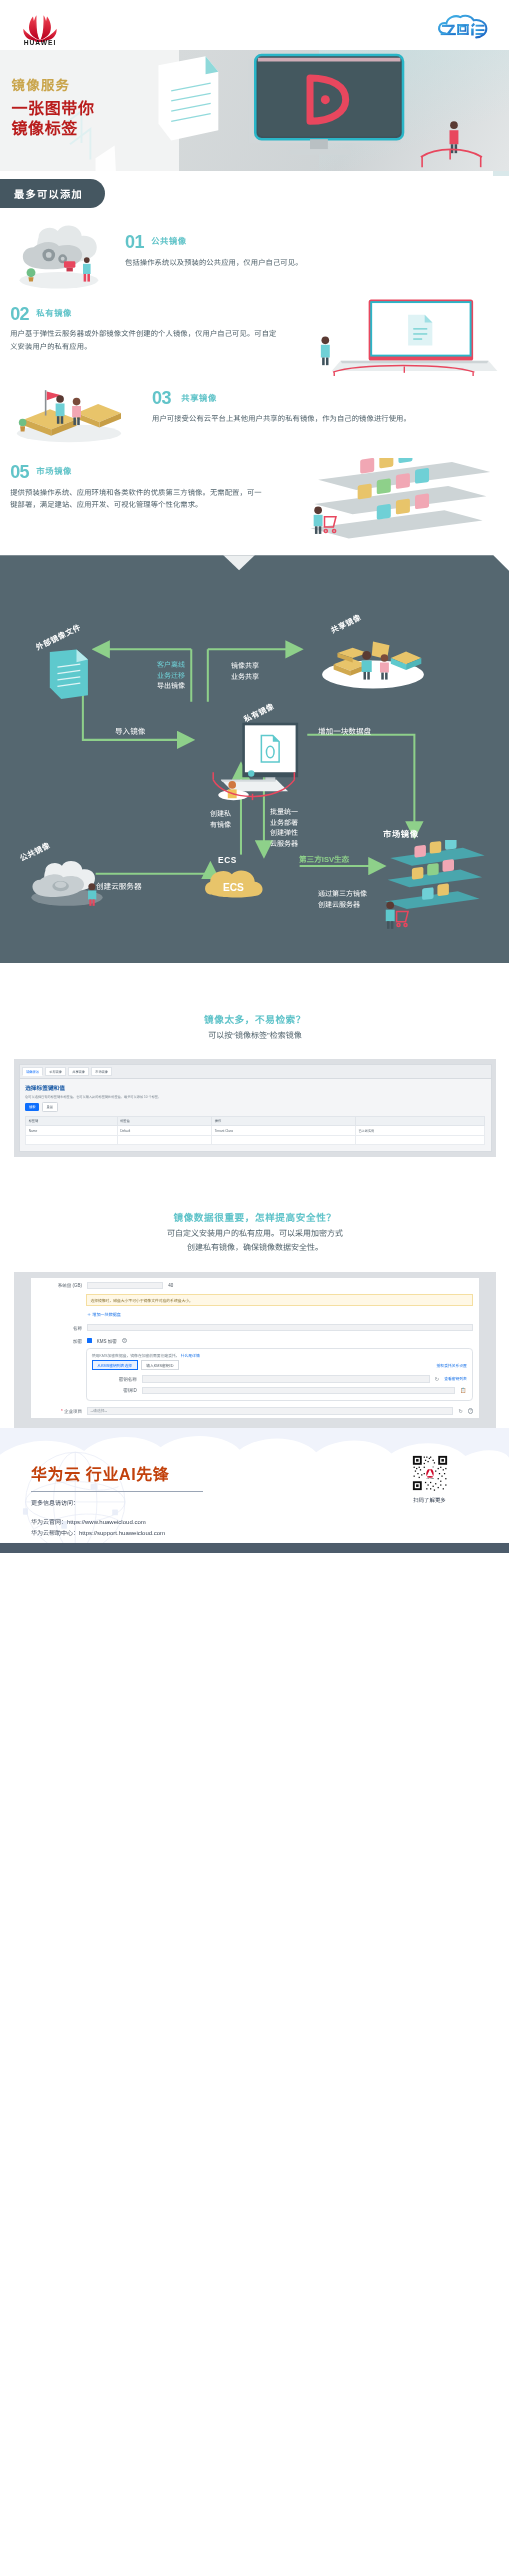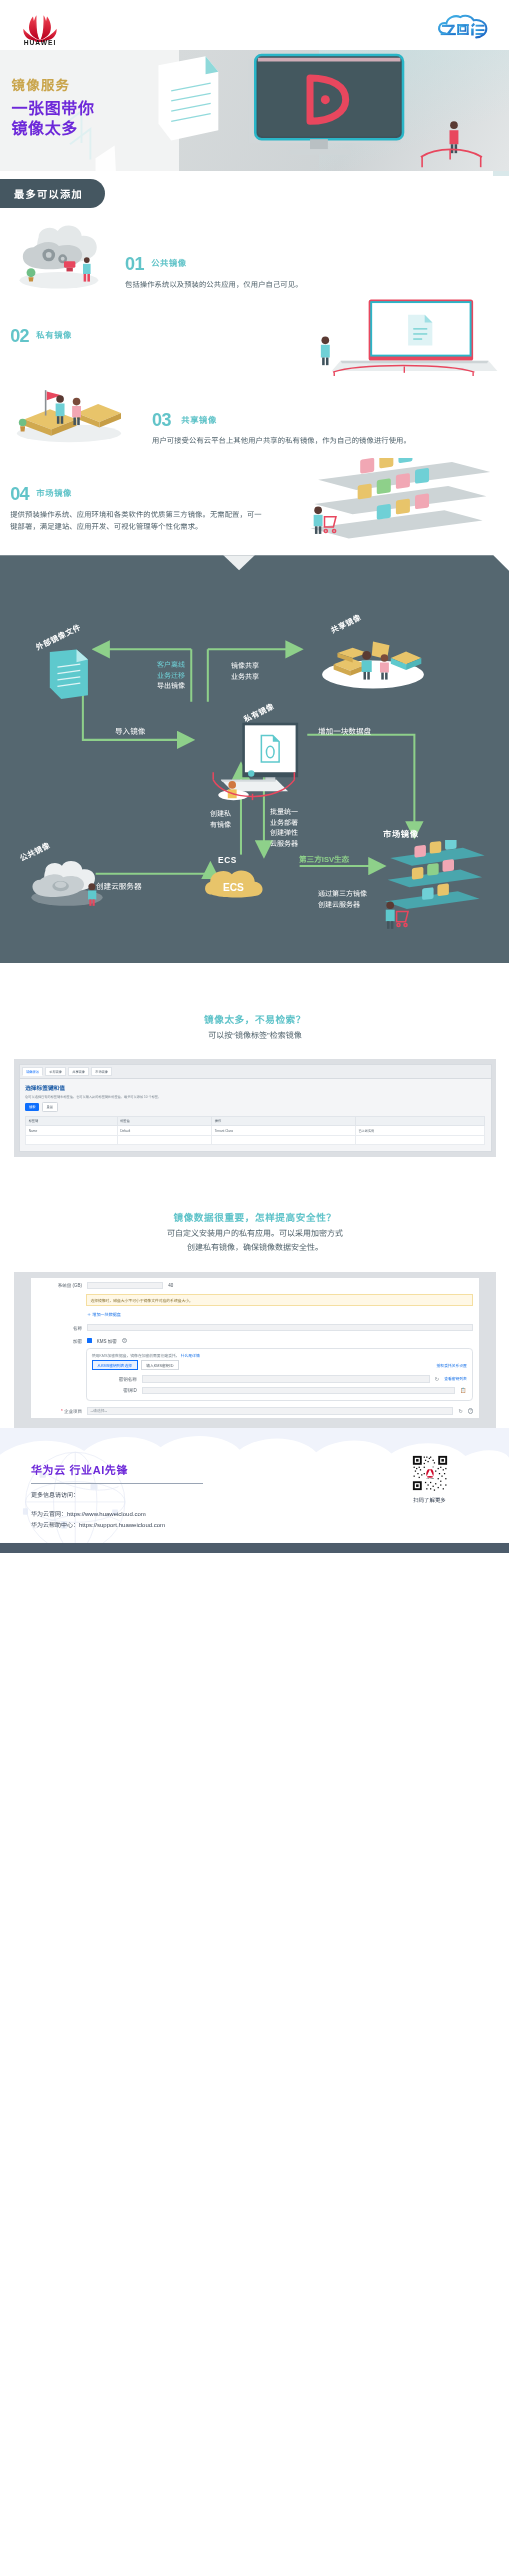--- a/index.html
+++ b/index.html
@@ -39,21 +39,21 @@
     background: linear-gradient(160deg, rgba(198,232,234,.55) 0%, rgba(242,243,243,0) 70%);
   }
   .hero-chevrons { position: absolute; left: 0; top: 0; width: 191px; height: 121px; }
   .hero-text { position: absolute; left: 11.5px; top: 28px; z-index: 6; }
   .hero-title-small {
     font-size: 13.4px; font-weight: bold; color: #c9a44a; letter-spacing: 1.3px;
     line-height: 1.25;
   }
   .hero-title-big {
     margin-top: 3.8px;
-    font-size: 16px; font-weight: bold; color: #6d28d9; letter-spacing: 0.6px;
+    font-size: 16px; font-weight: bold; color: #b91c1c; letter-spacing: 0.6px;
     line-height: 1.28;
   }
   .hero-art { position: absolute; left: 147px; top: 0; width: 363px; height: 121px; }
 
   
   .banner-wrap { background: #fff; padding-top: 4.5px; }
   .banner {
     display: inline-block;
     background: #455761; color: #fff;
     font-size: 10.2px; font-weight: bold; letter-spacing: 1.3px;
@@ -67,21 +67,21 @@
     background: #d9e8ea;
   }
 
   
   .types { background: #fff; padding: 11.5px 0 14px; position: relative; }
   .trow { position: relative; min-height: 75px; }
   .trow .art { position: absolute; top: 0; }
   .trow .txt { position: absolute; top: 3.8px; }
   .num {
     font-size: 18px; font-weight: bold; color: #62c4c9; line-height: 1;
-    display: inline-block; vertical-align: -0.6px; letter-spacing: -0.6px; margin-top: 22px;
+    display: inline-block; vertical-align: -0.6px; letter-spacing: -0.6px;
   }
   .ntitle {
     font-size: 8.3px; font-weight: bold; color: #62c4c9; letter-spacing: 0.6px;
     display: inline-block; margin-left: 4.5px; vertical-align: 3.2px;
   }
   .ndesc {
     margin-top: 5.7px; font-size: 7.3px; line-height: 1.72; color: #4d5f68;
     letter-spacing: 0.1px;
   }
 
@@ -133,21 +133,21 @@
   .chk { width: 4.5px; height: 4.5px; background: #0d6efd; border-radius: 0.6px; display: inline-block; }
   .link { color: #1a73e8; }
   .pill { display: inline-block; font-size: 3.8px; padding: 1.3px 4.5px; border: 0.6px solid #0d6efd; color: #0d6efd; background: #eaf2ff; }
   .pill.plain { border-color: #d3d8de; color: #5a646e; background: #fff; }
   .secgroup { border: 0.6px solid #dfe3e8; border-radius: 3.8px; margin: 3.2px 6.4px 3.2px 55px; padding: 3.8px 5.1px; }
 
   
   .footer { position: relative; background: #f0f3fb; height: 115px; overflow: hidden; }
   .footer-clouds { position: absolute; inset: 0; }
   .footer-inner { position: relative; padding: 33px 0 0 31px; }
-  .f-title { font-size: 11px; font-weight: bold; color: #6d28d9; letter-spacing: 0.6px; }
+  .f-title { font-size: 16px; font-weight: bold; color: #c2410c; letter-spacing: 0.6px; }
   .f-rule { width: 172px; height: 0.6px; background: #9aa5b5; margin: 5.7px 0 7px; }
   .f-line { font-size: 6px; color: #3c4757; line-height: 1.95; }
   .qr { position: absolute; right: 61px; top: 25.5px; width: 38px; height: 38px; background: #fff; }
   .qr-cap { position: absolute; right: 51px; top: 68px; width: 59px; text-align: center; font-size: 5.4px; color: #3c4757; }
   .footer-bar { height: 10.2px; background: #4d5c6b; }
 </style>
 </head>
 <body>
 
 <div class="page">
@@ -258,21 +258,21 @@
             <path d="M46 6 v16"></path>
             <path d="M94 18 v16"></path>
         </g>
       </svg>
     </div>
 
     <div class="hero-text">
       <div class="hero-title-small">镜像服务</div>
       <div class="hero-title-big">
         <div>一张图带你</div>
-        <div>镜像太多</div>
+        <div>镜像标签</div>
       </div>
     </div>
   </div>
 
   <div class="banner-wrap banner-ribbon">
     <div class="banner">最多可以添加</div>
   </div>
 
   <div class="types">
 
@@ -308,20 +308,21 @@
         <span class="num">01</span>
         <span class="ntitle">公共镜像</span>
         <div class="ndesc" style="width:229px">包括操作系统以及预装的公共应用，仅用户自己可见。</div>
       </div>
     </div>
 
     <div class="trow" style="height:82px">
       <div class="txt" style="left:10.2px;top:7.6px;width:280px">
         <span class="num">02</span>
         <span class="ntitle">私有镜像</span>
+        <div class="ndesc" style="width:268px">用户基于弹性云服务器或外部镜像文件创建的个人镜像，仅用户自己可见。可自定义安装用户的私有应用。</div>
       </div>
       <div class="art" style="left:315px;top:0px">
         <svg width="185" height="79" viewBox="0 0 290 124">
           <rect x="84" y="4" width="164" height="96" rx="4" fill="#e8475e"></rect>
           <rect x="88" y="8" width="156" height="84" fill="#ffffff"></rect>
           <rect x="88" y="8" width="156" height="84" fill="none" stroke="#2ab6c8" stroke-width="3"></rect>
           <g transform="translate(146,28)">
             <path d="M0 0 h26 l12 12 v36 h-38 z" fill="#dff3f5"></path>
             <path d="M26 0 l12 12 h-12 z" fill="#9fdfe4"></path>
             <g stroke="#7fd4d6" stroke-width="2.4">
@@ -388,21 +389,21 @@
       </div>
       <div class="txt" style="left:152px;top:10.2px;width:344px">
         <span class="num">03</span>
         <span class="ntitle" style="margin-left:7.6px">共享镜像</span>
         <div class="ndesc" style="width:274px">用户可接受公有云平台上其他用户共享的私有镜像，作为自己的镜像进行使用。</div>
       </div>
     </div>
 
     <div class="trow" style="height:87px">
       <div class="txt" style="left:10.2px;top:9px;width:268px">
-        <span class="num">04</span>
+        <span class="num">05</span>
         <span class="ntitle">市场镜像</span>
         <div class="ndesc" style="width:255px">提供预装操作系统、应用环境和各类软件的优质第三方镜像。无需配置，可一键部署，满足建站、应用开发、可视化管理等个性化需求。</div>
       </div>
       <div class="art" style="left:299px;top:3.8px">
         <svg width="204" height="83" viewBox="0 0 320 130">
 
           <g>
             <path d="M30 34 L240 6 L300 22 L90 50 Z" fill="#cdd4d6"></path>
             <g>
               <rect x="96" y="16" width="22" height="22" rx="3" fill="#f1a7b4" transform="skewY(-8)"></rect>

